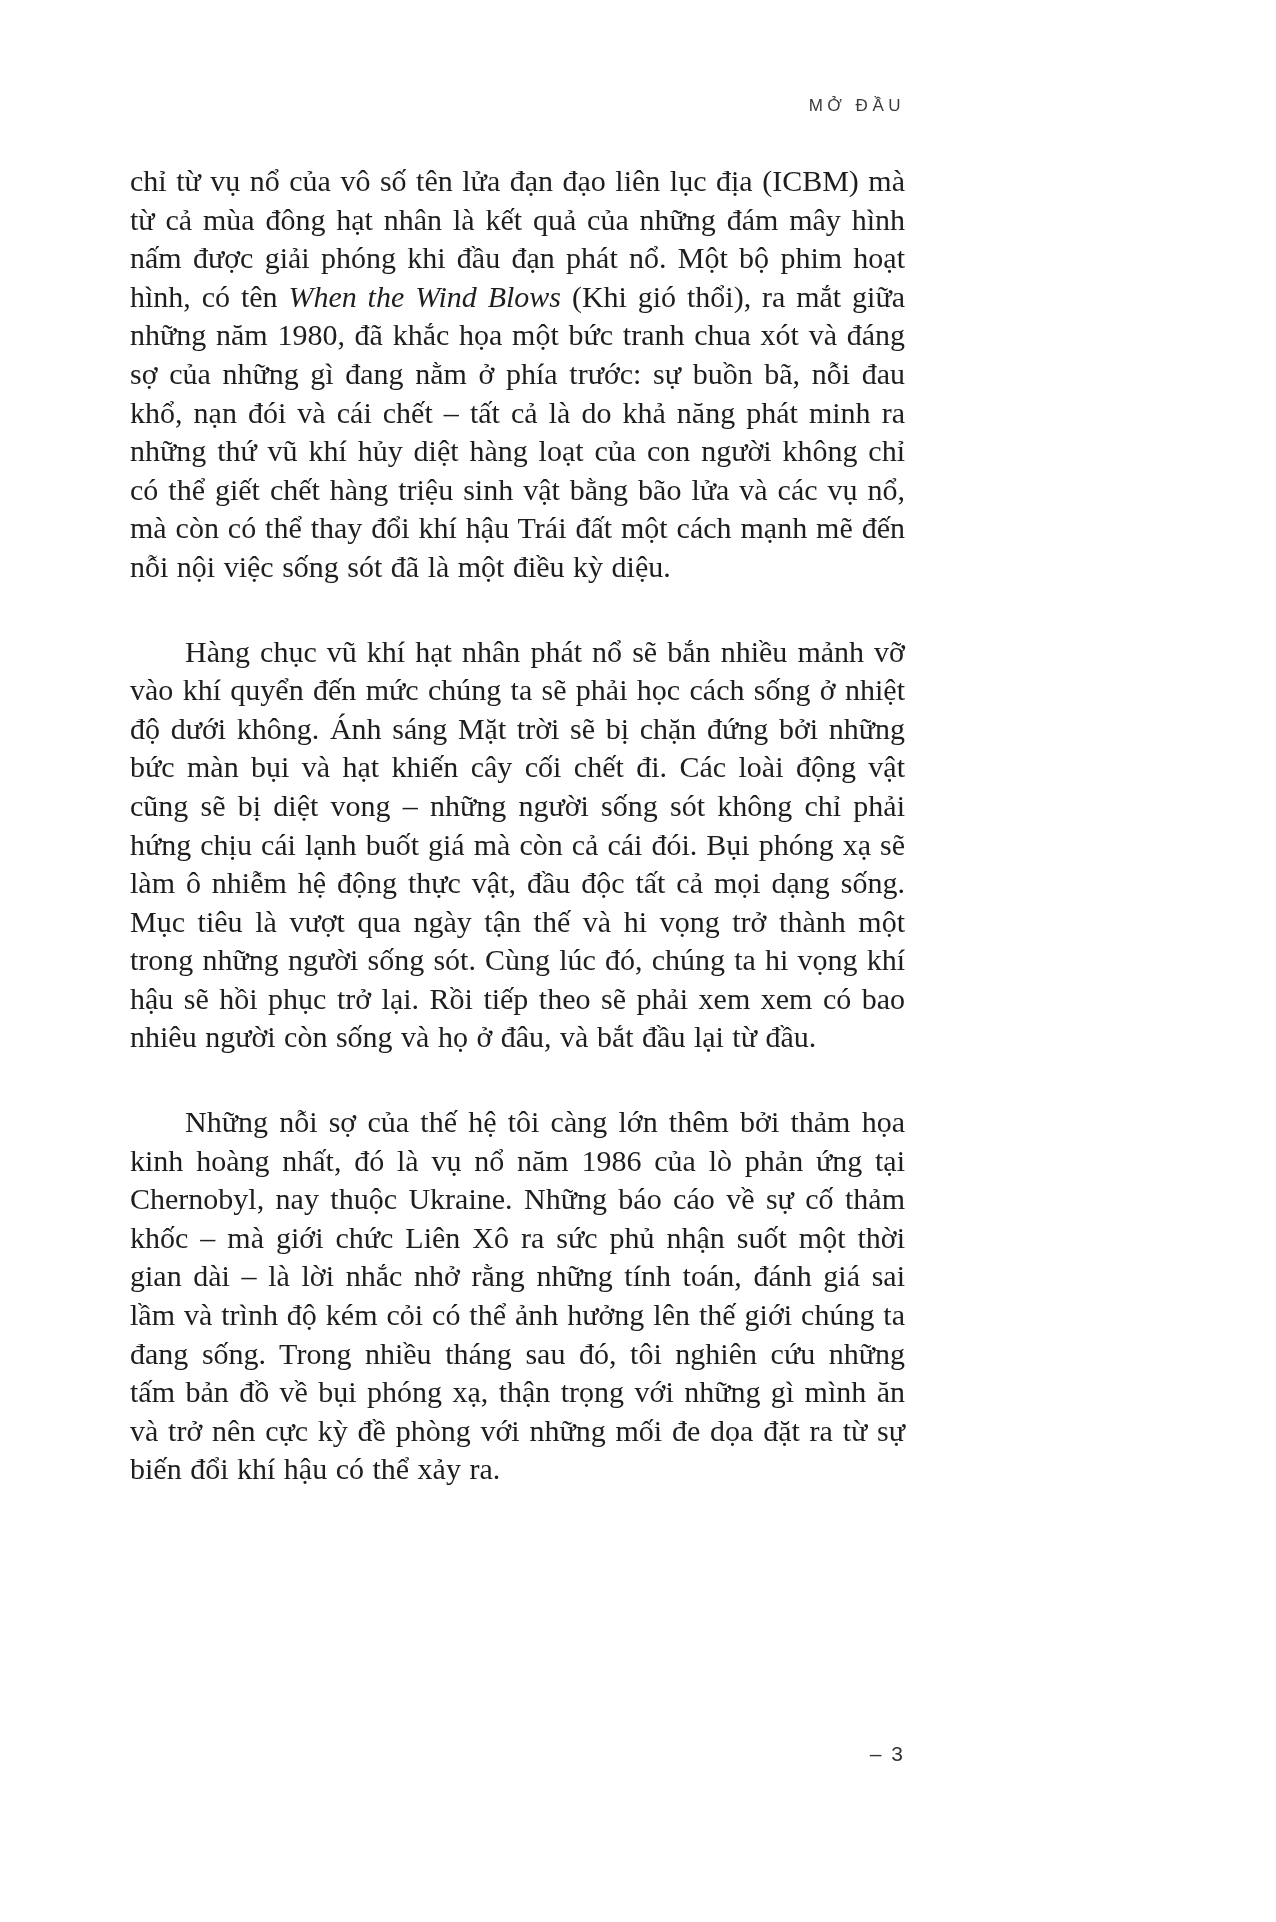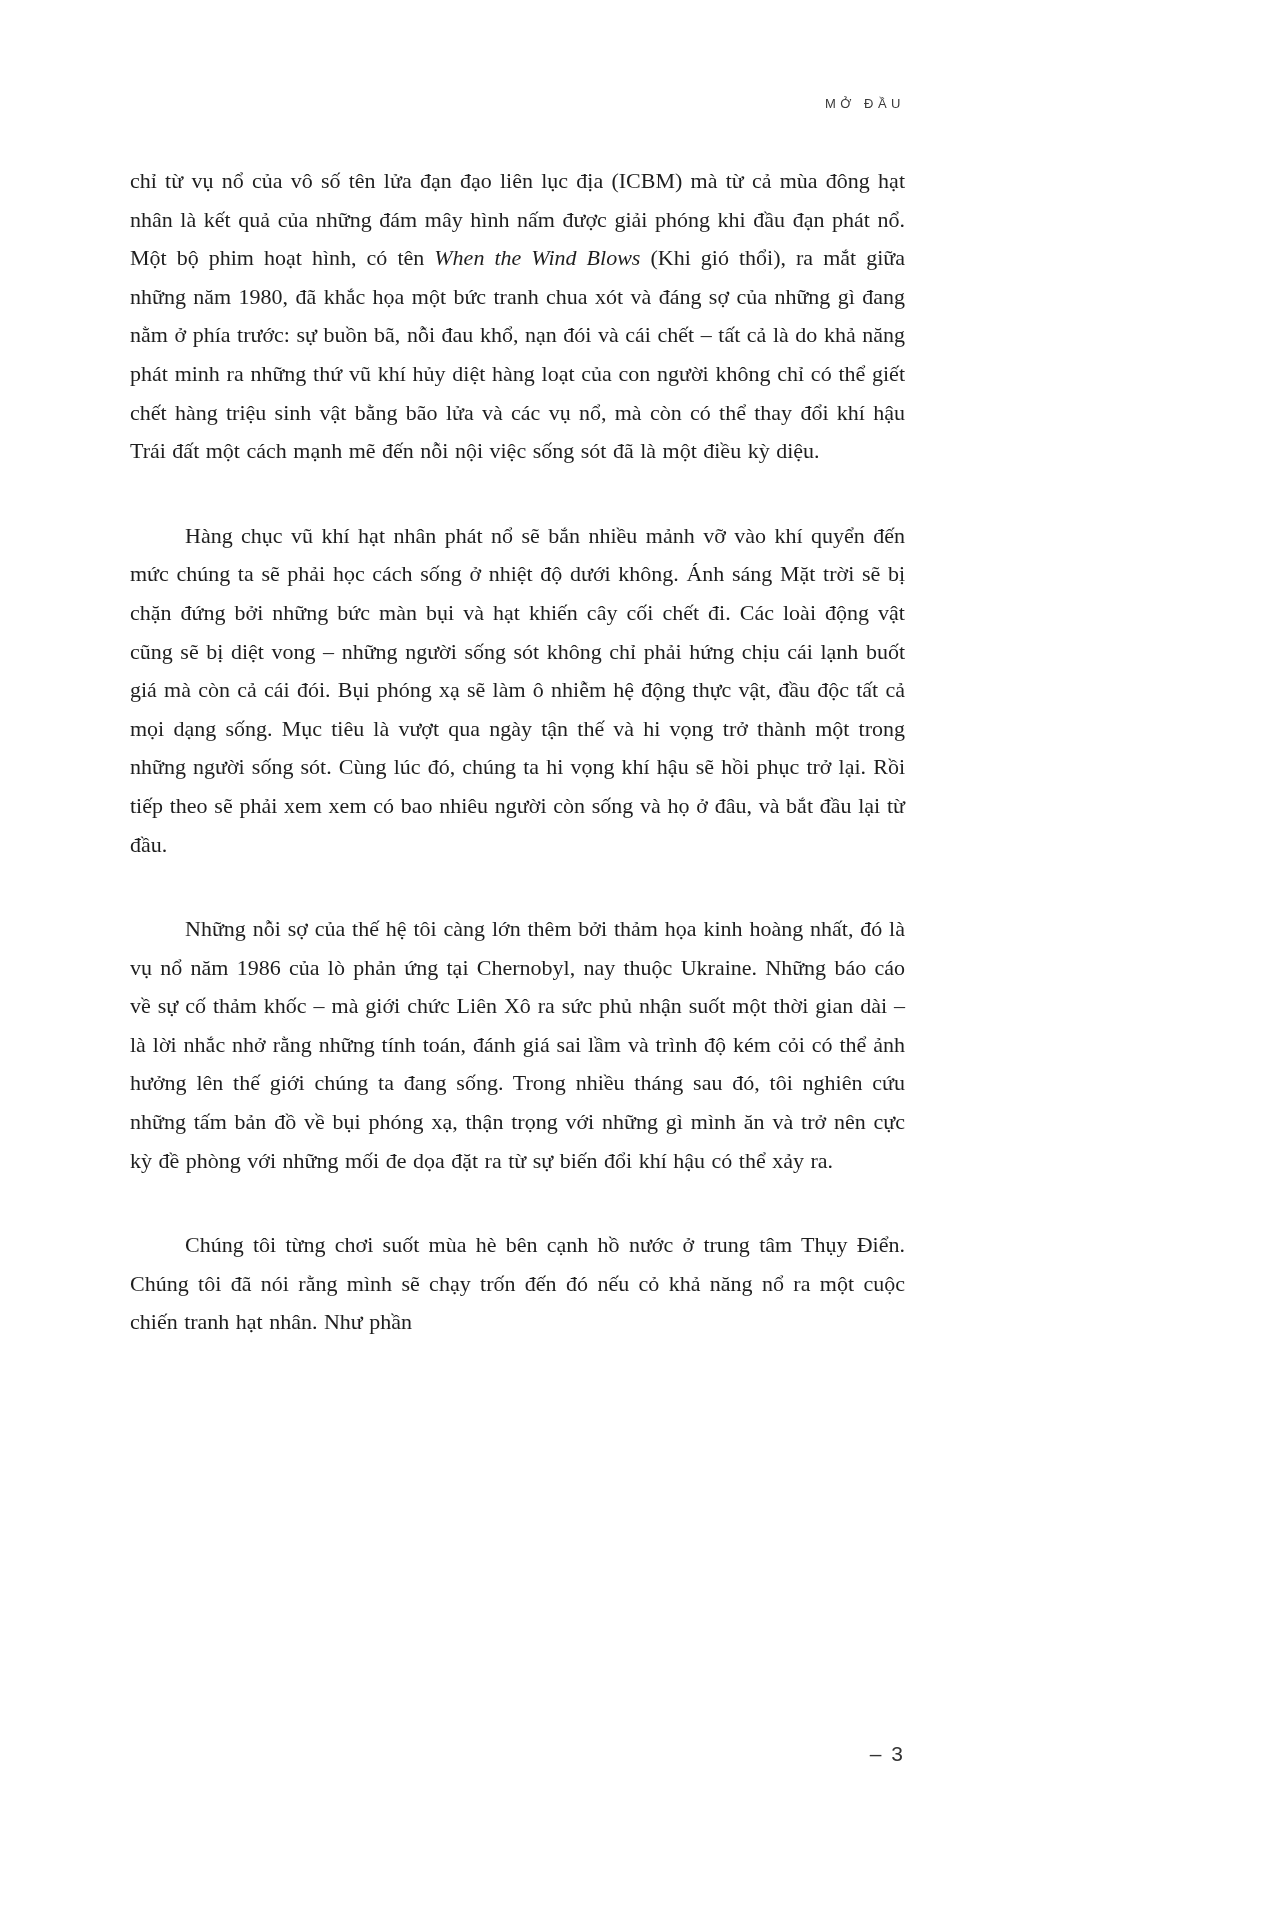--- a/index.html
+++ b/index.html
@@ -13,35 +13,35 @@
     height: 1922px;
     background: #ffffff;
     overflow: hidden;
     font-family: "Liberation Serif", "DejaVu Serif", serif;
   }
   .running-header {
     position: absolute;
     top: 96px;
     right: 371px;
     font-family: "Liberation Sans", "DejaVu Sans", sans-serif;
-    font-size: 13px;
+    font-size: 17px;
     font-weight: 400;
     letter-spacing: 4.5px;
     color: #3a3a3a;
     white-space: nowrap;
   }
   .text-block {
     position: absolute;
     left: 130px;
     top: 162px;
     width: 775px;
   }
   .text-block p {
     margin: 0;
-    font-size: 22px;
+    font-size: 30px;
     line-height: 38.6px;
     color: #1e1e1e;
     text-align: justify;
     word-spacing: 1px;
   }
   .text-block p + p {
     margin-top: 14px;
   }
   .text-block p.indent {
     text-indent: 55px;
@@ -64,17 +64,16 @@
 </head>
 <body>
 
 <div class="page">
   <div class="running-header">MỞ ĐẦU</div>
 
   <div class="text-block">
       <p><span>chỉ từ vụ nổ của vô số tên lửa đạn đạo liên lục địa (ICBM) mà từ cả mùa đông hạt nhân là kết quả của những đám mây hình nấm được giải phóng khi đầu đạn phát nổ. Một bộ phim hoạt hình, có tên </span><em>When the Wind Blows</em><span> (Khi gió thổi), ra mắt giữa những năm 1980, đã khắc họa một bức tranh chua xót và đáng sợ của những gì đang nằm ở phía trước: sự buồn bã, nỗi đau khổ, nạn đói và cái chết – tất cả là do khả năng phát minh ra những thứ vũ khí hủy diệt hàng loạt của con người không chỉ có thể giết chết hàng triệu sinh vật bằng bão lửa và các vụ nổ, mà còn có thể thay đổi khí hậu Trái đất một cách mạnh mẽ đến nỗi nội việc sống sót đã là một điều kỳ diệu.</span></p>
       <p class="indent"><span>Hàng chục vũ khí hạt nhân phát nổ sẽ bắn nhiều mảnh vỡ vào khí quyển đến mức chúng ta sẽ phải học cách sống ở nhiệt độ dưới không. Ánh sáng Mặt trời sẽ bị chặn đứng bởi những bức màn bụi và hạt khiến cây cối chết đi. Các loài động vật cũng sẽ bị diệt vong – những người sống sót không chỉ phải hứng chịu cái lạnh buốt giá mà còn cả cái đói. Bụi phóng xạ sẽ làm ô nhiễm hệ động thực vật, đầu độc tất cả mọi dạng sống. Mục tiêu là vượt qua ngày tận thế và hi vọng trở thành một trong những người sống sót. Cùng lúc đó, chúng ta hi vọng khí hậu sẽ hồi phục trở lại. Rồi tiếp theo sẽ phải xem xem có bao nhiêu người còn sống và họ ở đâu, và bắt đầu lại từ đầu.</span></p>
       <p class="indent"><span>Những nỗi sợ của thế hệ tôi càng lớn thêm bởi thảm họa kinh hoàng nhất, đó là vụ nổ năm 1986 của lò phản ứng tại Chernobyl, nay thuộc Ukraine. Những báo cáo về sự cố thảm khốc – mà giới chức Liên Xô ra sức phủ nhận suốt một thời gian dài – là lời nhắc nhở rằng những tính toán, đánh giá sai lầm và trình độ kém cỏi có thể ảnh hưởng lên thế giới chúng ta đang sống. Trong nhiều tháng sau đó, tôi nghiên cứu những tấm bản đồ về bụi phóng xạ, thận trọng với những gì mình ăn và trở nên cực kỳ đề phòng với những mối đe dọa đặt ra từ sự biến đổi khí hậu có thể xảy ra.</span></p>
-      <p class="indent"><span>Chúng tôi từng chơi suốt mùa hè bên cạnh hồ nước ở trung tâm Thụy Điển. Chúng tôi đã nói rằng mình sẽ chạy trốn đến đó nếu cỏ khả năng nổ ra một cuộc chiến tranh hạt nhân. Như phần</span></p>
     </div>
 
   <div class="folio">– 3</div>
 </div>
 
 </body></html>

